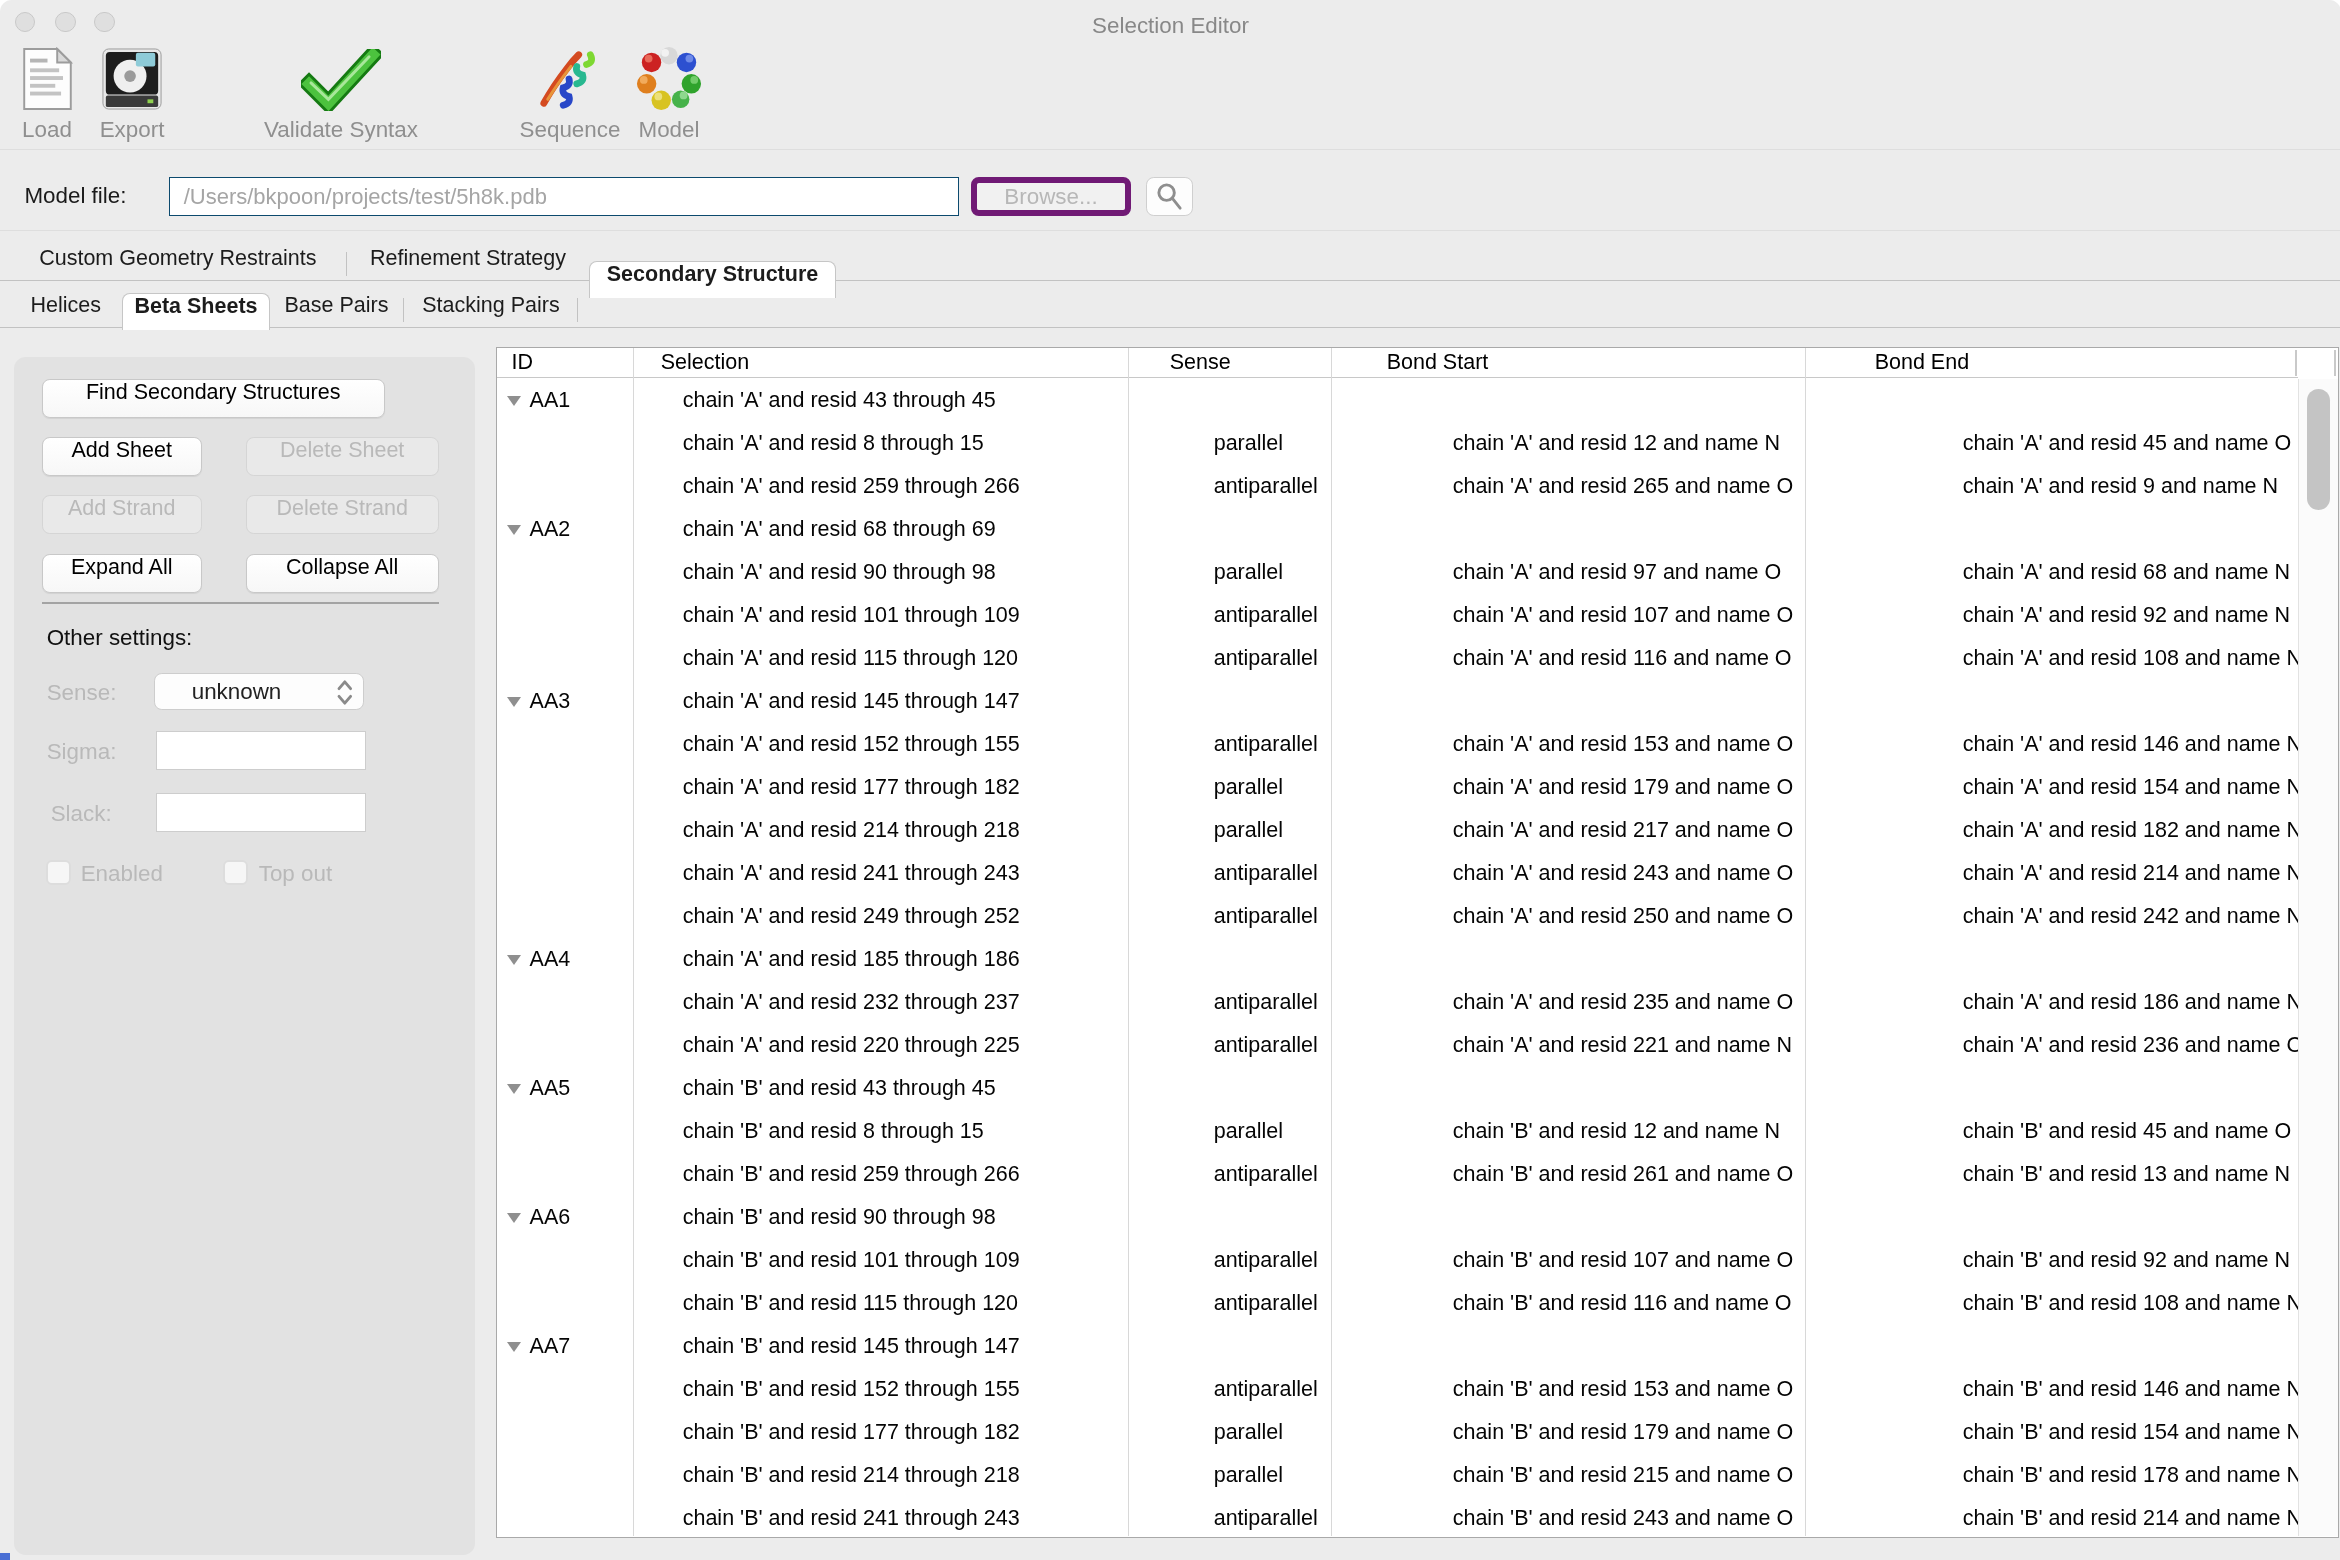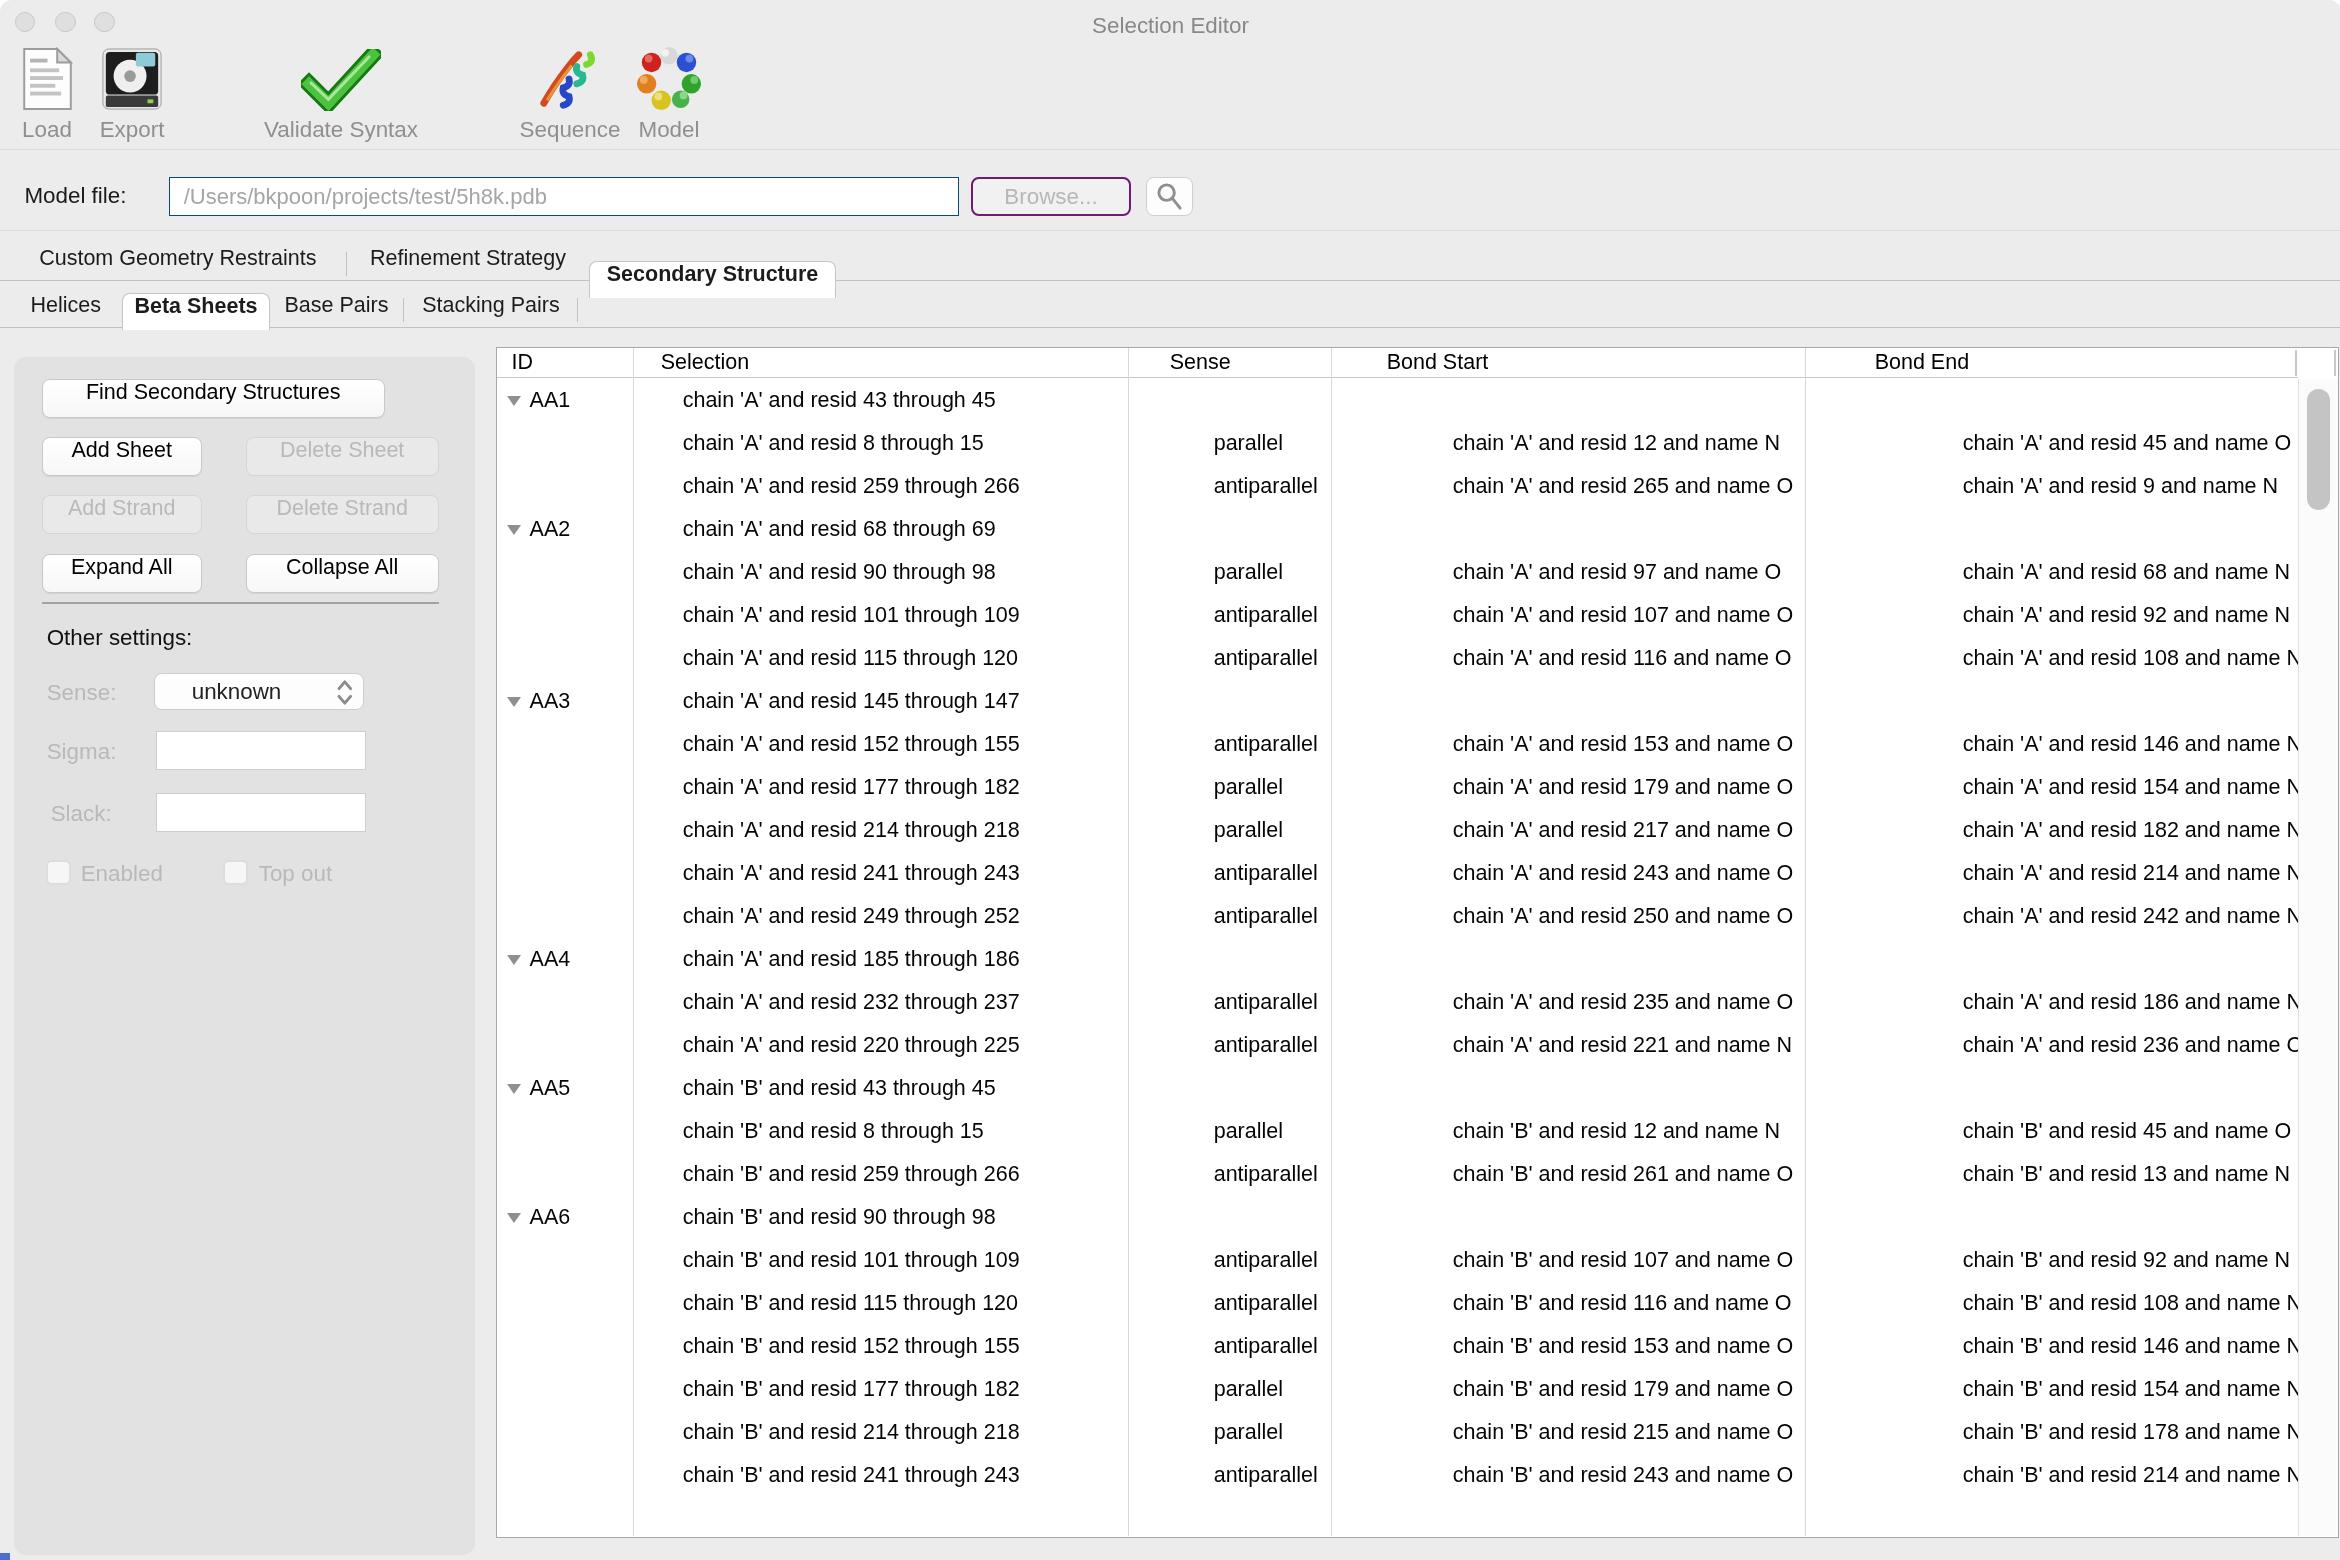--- a/index.html
+++ b/index.html
@@ -22,21 +22,21 @@
   .tool-item { top:43px; transform:translateX(-50%); text-align:center; width:254px; }
   .tool-icon { height:68px; display:flex; align-items:flex-end; justify-content:center; }
   .tool-label { margin-top:5.9px; font-size:22.4px; color:#8f8f8f; white-space:nowrap; }
   .hairline { background:#dedede; height:1px; left:0; width:2341px; }
 
   
   .mf-label { left:24.4px; top:183px; font-size:22.4px; color:#1a1a1a; }
   .mf-input { left:169px; top:177px; width:790px; height:39px; background:#ffffff; border:1px solid #0c4a6e;
               display:flex; align-items:center; padding-left:13.7px; font-size:22px; color:#a5a5a5; }
   .btn-browse { left:971px; top:177px; width:160px; height:39px; border-radius:7.8px; background:#f1f1f1;
-                border:2px solid #701a75; display:flex; align-items:center; justify-content:center;
+                border:6px solid #701a75; display:flex; align-items:center; justify-content:center;
                 font-size:22.4px; color:#b7b7b7; }
   .btn-search { left:1146px; top:177px; width:47px; height:39px; border-radius:7.8px; background:#fdfdfd;
                 border:1px solid #cfcfcf; display:flex; align-items:center; justify-content:center; }
 
   
   .tabline { background:#c2c2c2; height:1px; left:0; width:2341px; z-index:1; }
   .tab { height:34px; display:flex; align-items:flex-start; justify-content:center;
          font-size:21.5px; color:#1c1c1c; z-index:2; }
   .tab-sel { background:#ffffff; border:1px solid #c6c6c6; border-bottom:none;
              border-radius:7.8px 7.8px 0 0; font-weight:bold; z-index:3; }
@@ -433,20 +433,30 @@
         <div class="cell">chain 'B' and resid 92 and name N</div>
       </div>
       <div class="trow">
         <div class="cell idcell"></div>
         <div class="cell">chain 'B' and resid 115 through 120</div>
         <div class="cell">antiparallel</div>
         <div class="cell">chain 'B' and resid 116 and name O</div>
         <div class="cell">chain 'B' and resid 108 and name N</div>
       </div>
       <div class="trow">
+        <div class="cell idcell">
+          <span class="tri"></span>
+          <span class="idtxt">AA7</span>
+        </div>
+        <div class="cell">chain 'B' and resid 145 through 147</div>
+        <div class="cell"></div>
+        <div class="cell"></div>
+        <div class="cell"></div>
+      </div>
+      <div class="trow">
         <div class="cell idcell"></div>
         <div class="cell">chain 'B' and resid 152 through 155</div>
         <div class="cell">antiparallel</div>
         <div class="cell">chain 'B' and resid 153 and name O</div>
         <div class="cell">chain 'B' and resid 146 and name N</div>
       </div>
       <div class="trow">
         <div class="cell idcell"></div>
         <div class="cell">chain 'B' and resid 177 through 182</div>
         <div class="cell">parallel</div>

